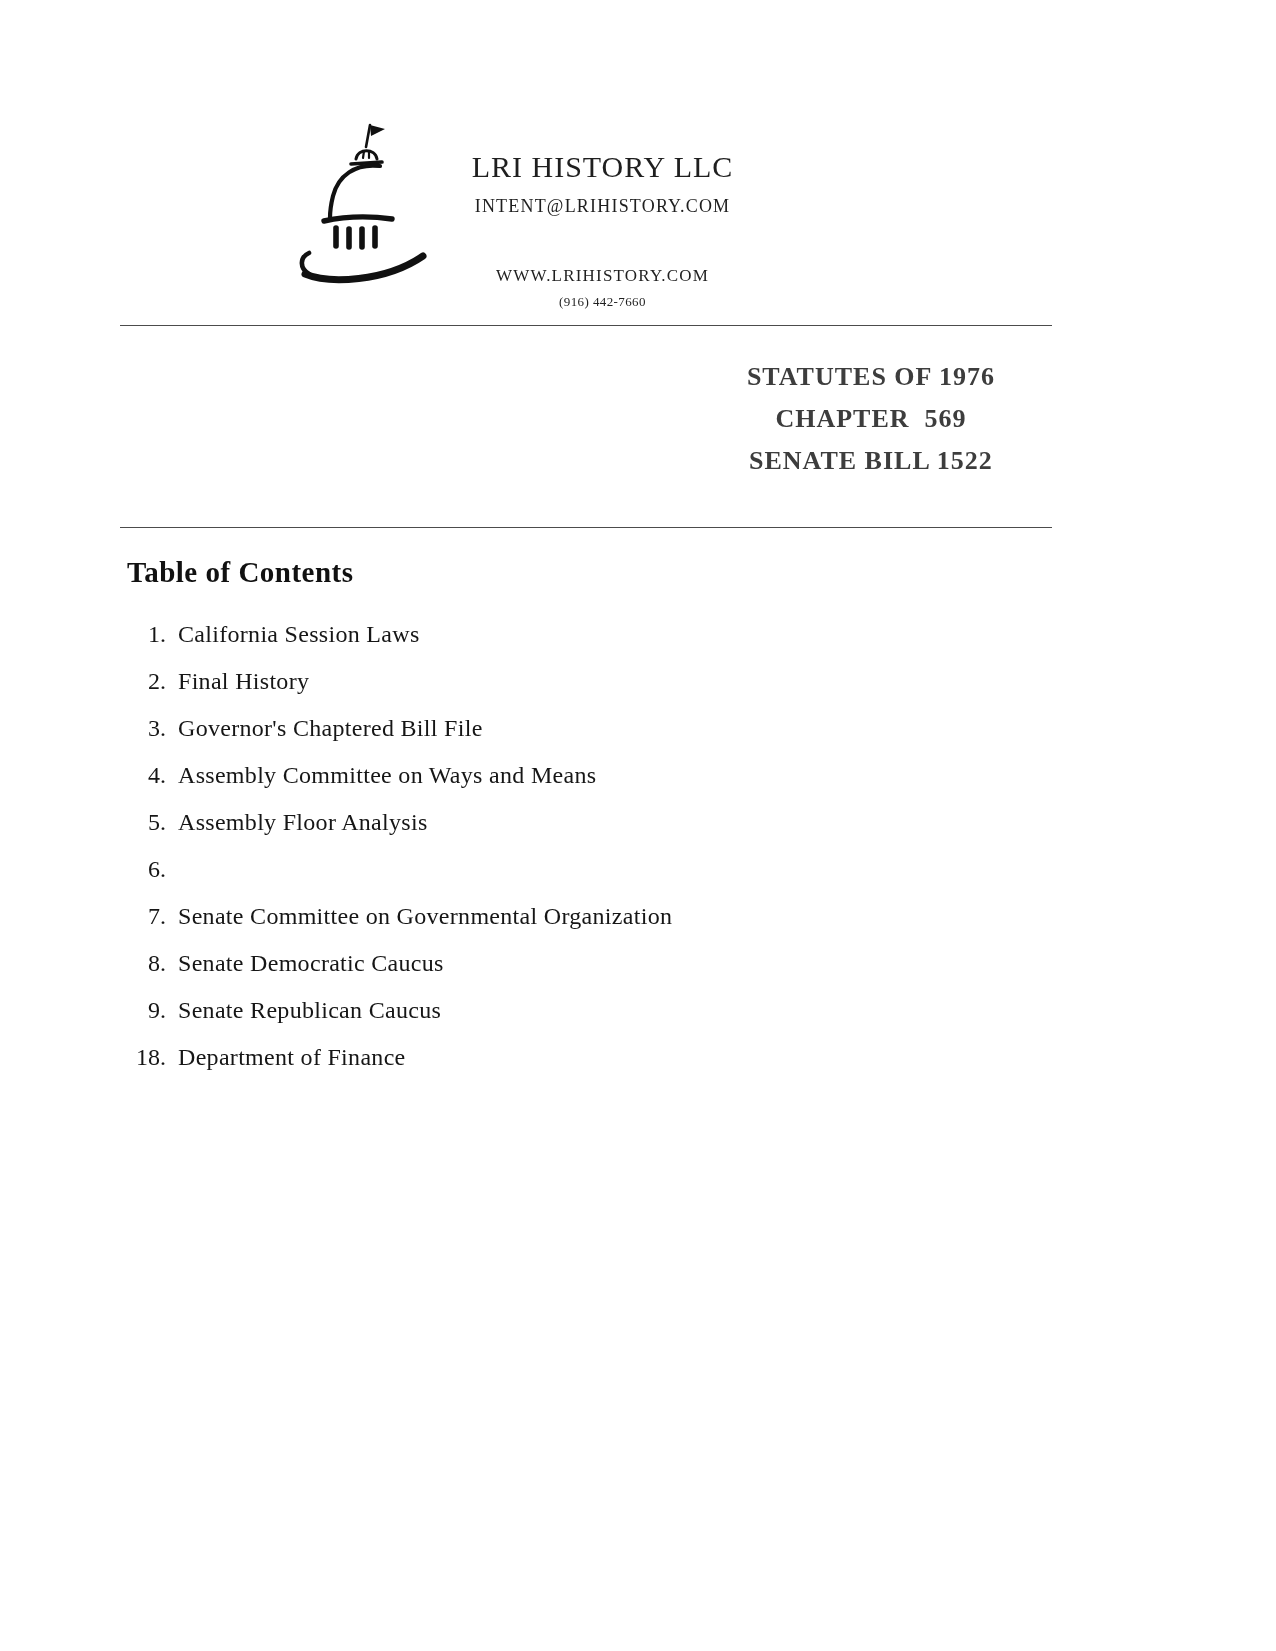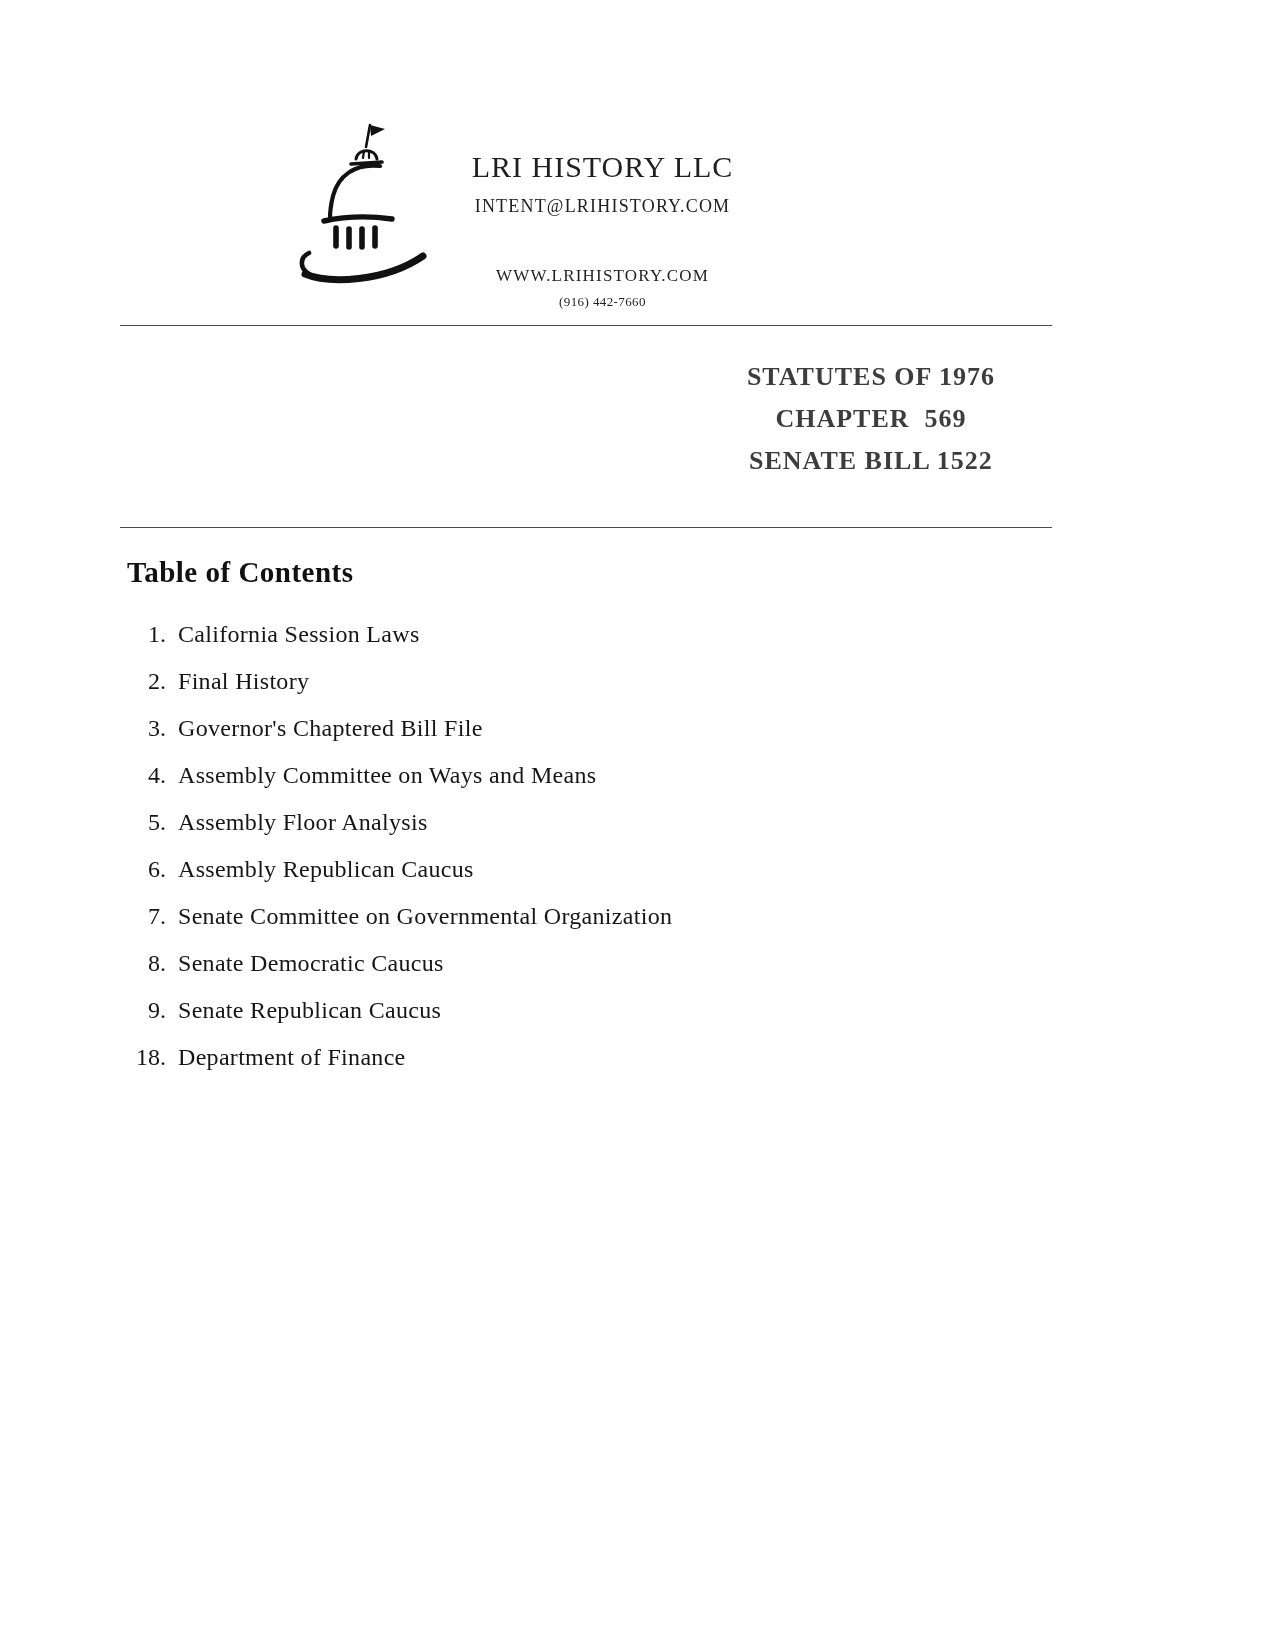--- a/index.html
+++ b/index.html
@@ -194,21 +194,20 @@
     <div class="toc-row">
       <span class="toc-num">4.</span>
       <span class="toc-label">Assembly Committee on Ways and Means</span>
     </div>
     <div class="toc-row">
       <span class="toc-num">5.</span>
       <span class="toc-label">Assembly Floor Analysis</span>
     </div>
     <div class="toc-row">
       <span class="toc-num">6.</span>
-      <span class="toc-label">Assembly Republican Caucus</span>
     </div>
     <div class="toc-row">
       <span class="toc-num">7.</span>
       <span class="toc-label">Senate Committee on Governmental Organization</span>
     </div>
     <div class="toc-row">
       <span class="toc-num">8.</span>
       <span class="toc-label">Senate Democratic Caucus</span>
     </div>
     <div class="toc-row">

